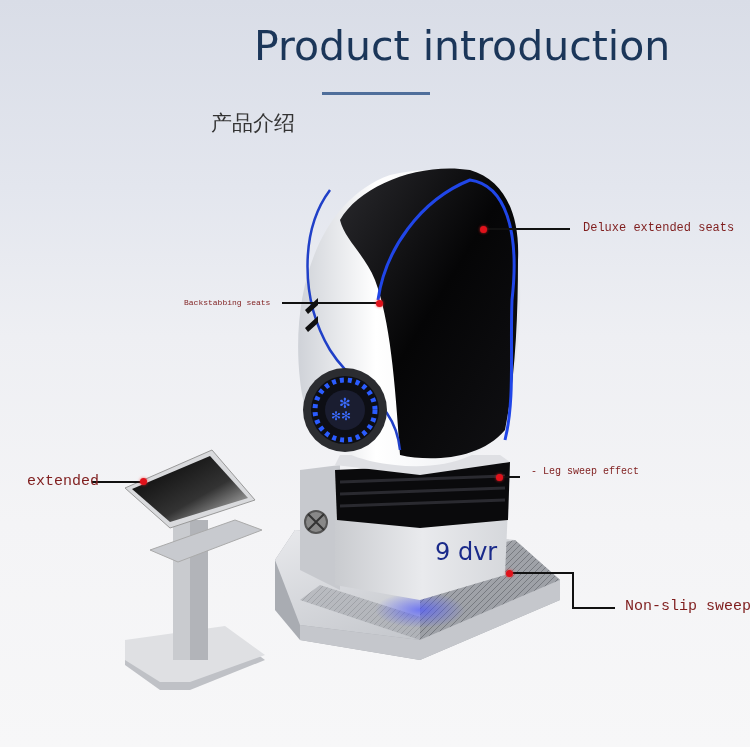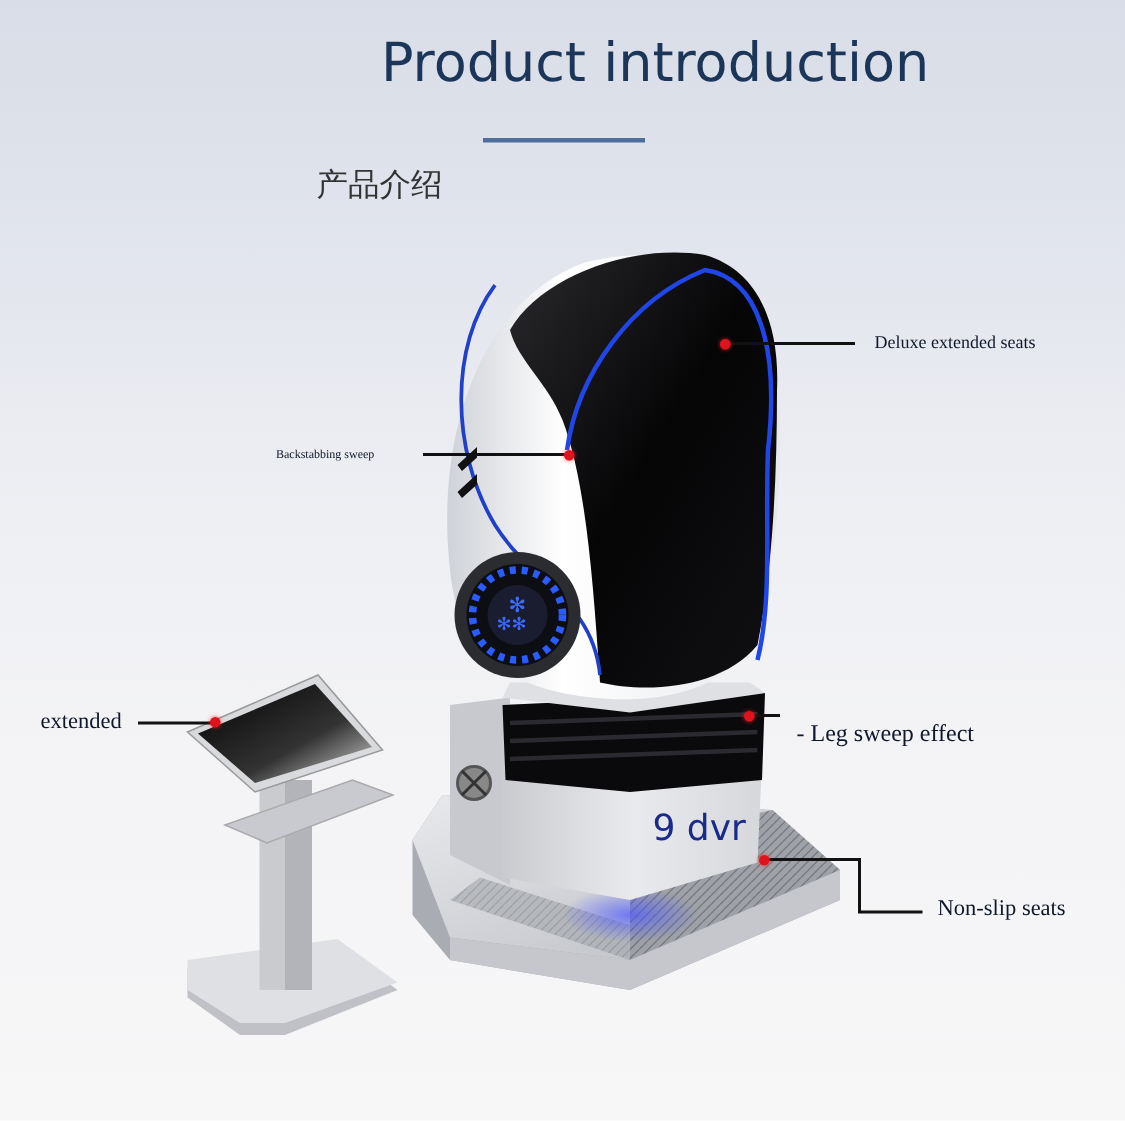--- a/index.html
+++ b/index.html
@@ -4,33 +4,33 @@
 <style>
   html, body { margin:0; padding:0; }
   body {
     width:750px; height:747px; position:relative; overflow:hidden;
     background: linear-gradient(180deg, #d9dde7 0%, #e3e6ee 25%, #eeeff3 45%, #f4f4f6 70%, #f7f7f8 100%);
     font-family: "Liberation Sans", "DejaVu Sans", sans-serif;
   }
   .title {
     position:absolute; left:0; width:750px; top:22px; text-align:center;
     font-family: "DejaVu Sans", sans-serif;
-    font-size:36px; color:#1b3659; letter-spacing:0px; padding-left:168px; box-sizing:border-box;
+    font-size:41px; color:#1b3659; letter-spacing:0px; padding-left:168px; box-sizing:border-box;
     text-align:left; padding-left:254px; font-weight:normal;
   }
   .title-underline {
     position:absolute; left:322px; top:92px; width:108px; height:3px; background:#4f6e9b;
   }
   .subtitle {
     position:absolute; left:211px; top:109px; font-size:21px; color:#333;
     font-family: Liberation Serif, serif;
   }
   .label {
-    position:absolute; color:#0f172a; white-space:nowrap;
-    font-family: Liberation Serif, serif;
+    position:absolute; color:#7f1d1d; white-space:nowrap;
+    font-family: Liberation Mono, monospace;
   }
   .dot {
     position:absolute; width:7px; height:7px; border-radius:50%;
     background:#e0121b; box-shadow:0 0 3px rgba(255,40,40,0.8);
   }
   svg { position:absolute; left:0; top:0; }
   .brand {
     position:absolute; left:435px; top:538px; font-size:24px; color:#1a2a8a;
     font-family:"DejaVu Sans", sans-serif;
   }
@@ -134,16 +134,16 @@
 
 <div class="dot" style="left:480px;top:226px;"></div>
 <div class="dot" style="left:376px;top:300px;"></div>
 <div class="dot" style="left:496px;top:474px;"></div>
 <div class="dot" style="left:140px;top:478px;"></div>
 <div class="dot" style="left:506px;top:570px;"></div>
 
 <div class="brand">9 dvr</div>
 
 <div class="label" style="left:583px;top:221px;font-size:12px;">Deluxe extended seats</div>
-<div class="label" style="left:184px;top:298px;font-size:8px;">Backstabbing sweep</div>
-<div class="label" style="left:531px;top:481px;font-size:16px;">- Leg sweep effect</div>
+<div class="label" style="left:184px;top:298px;font-size:8px;">Backstabbing seats</div>
+<div class="label" style="left:531px;top:466px;font-size:10px;">- Leg sweep effect</div>
 <div class="label" style="left:27px;top:473px;font-size:15px;">extended</div>
-<div class="label" style="left:625px;top:598px;font-size:15px;">Non-slip seats</div>
+<div class="label" style="left:625px;top:598px;font-size:15px;">Non-slip sweep</div>
 
 </body></html>

